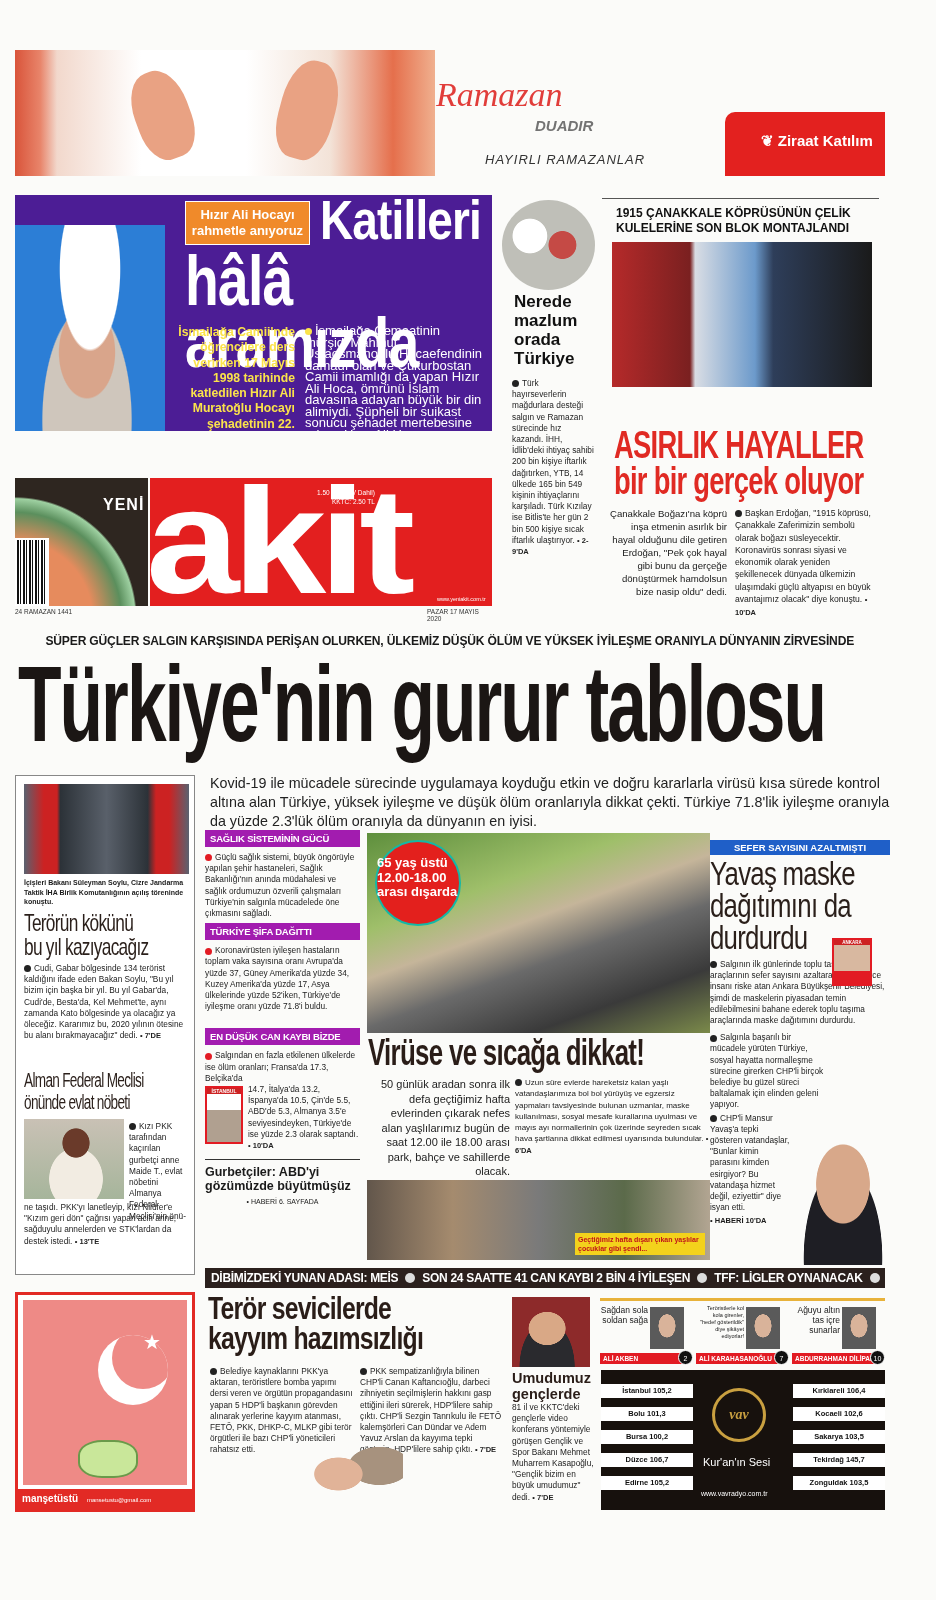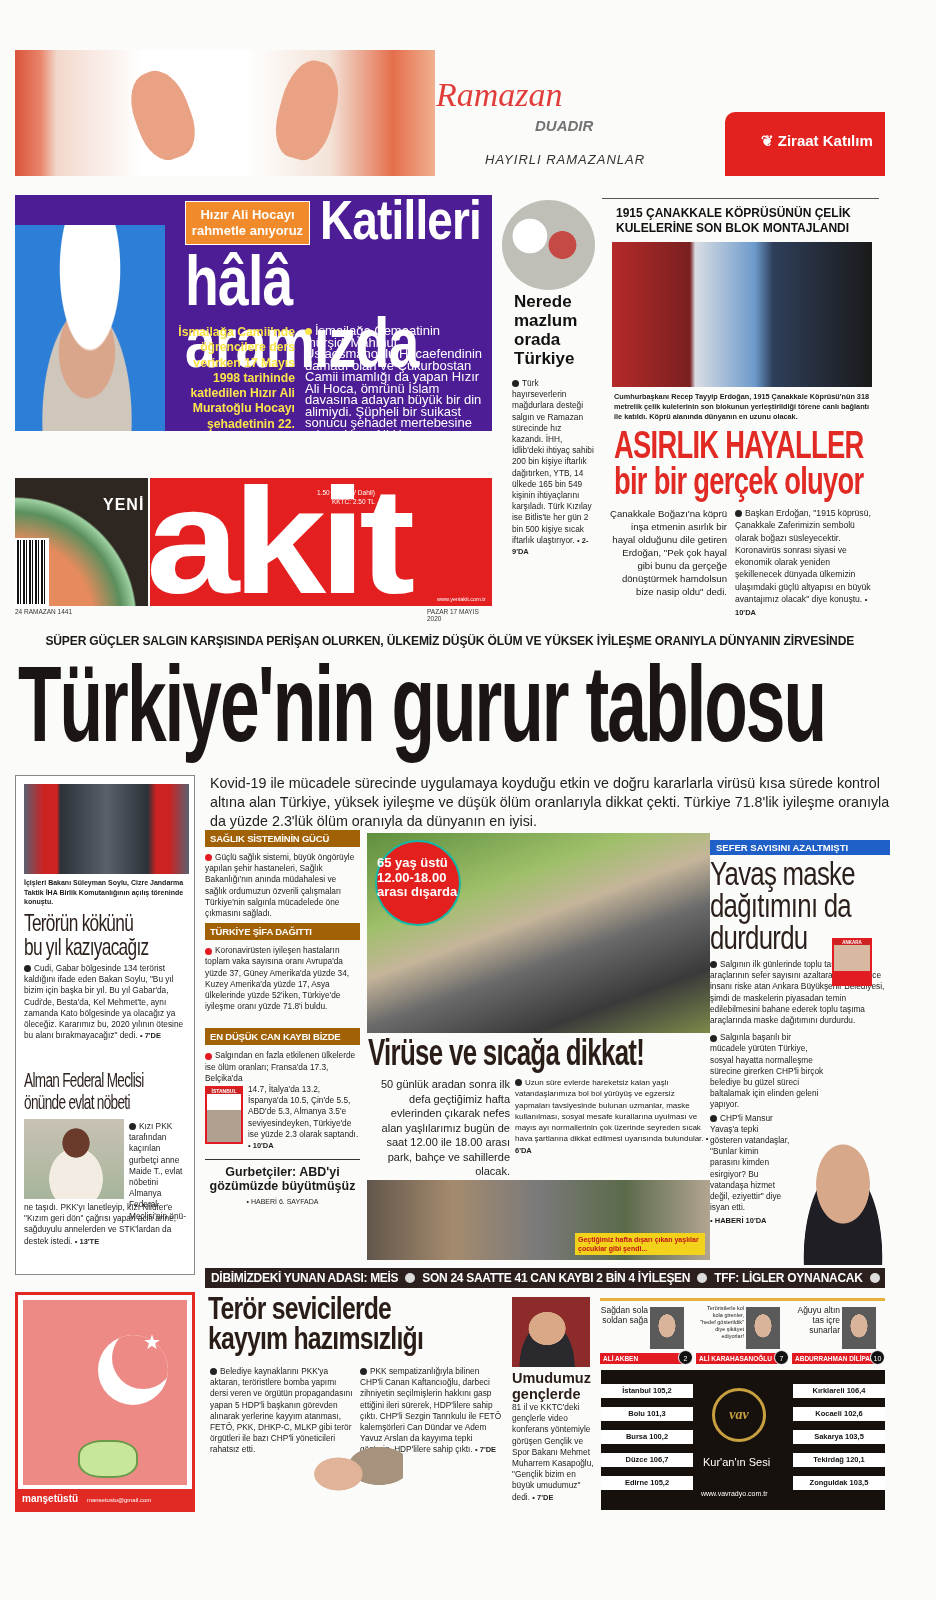--- a/index.html
+++ b/index.html
@@ -61,34 +61,34 @@
 #soylu-photo{left:8px;top:8px;width:165px;height:90px;background:linear-gradient(90deg,#5a6270 0,#c22 12%,#c22 20%,#2c3238 22%,#59606a 50%,#2c3238 75%,#c22 80%,#c22 88%,#5a6270 100%)}
 #soylu-cap{left:8px;top:102px;width:165px;font-size:7px;font-weight:bold;line-height:9.5px}
 #soylu-head{left:8px;top:135px;font-size:24px;line-height:24px;color:#2a1f1a;transform:scaleX(.72);white-space:nowrap}
 #soylu-body{left:8px;top:187px;width:165px}
 #alman-head{left:8px;top:293px;font-size:20px;line-height:22px;color:#2a1f1a;transform:scaleX(.68);white-space:nowrap}
 #alman-photo{left:8px;top:343px;width:100px;height:80px;background:radial-gradient(ellipse at 52% 30%,#6a3a2a 0 18%,transparent 19%),radial-gradient(ellipse at 52% 75%,#f2ece2 0 36%,transparent 37%),linear-gradient(#c9c1b5,#a6b59b)}
 #alman-body1{left:113px;top:345px;width:62px}
 #alman-body2{left:8px;top:426px;width:165px}
 
 #midcol{left:205px;top:830px;width:155px}
-.subhead{background:#a16207;color:#fff;font-weight:bold;font-size:9.5px;padding:3px 5px;letter-spacing:-.2px;white-space:nowrap}
+.subhead{background:#a21caf;color:#fff;font-weight:bold;font-size:9.5px;padding:3px 5px;letter-spacing:-.2px;white-space:nowrap}
 #sekmen{width:38px;height:58px;border:2px solid #e21b23;float:left;margin:2px 5px 0 0;background:linear-gradient(#fff 0 40%,#b0a090 40%);font-size:5px;text-align:center;color:#fff}
-#gurbet{margin-top:8px;border-top:1px solid #333;padding-top:5px;text-align:center;font-weight:bold;font-size:12.5px;line-height:14px}
+#gurbet{margin-top:8px;border-top:1px solid #333;padding-top:5px;font-weight:bold;font-size:12.5px;line-height:14px}
 
 #ctr-photo{left:367px;top:833px;width:343px;height:200px;background:linear-gradient(160deg,#5e8f3d 0,#9fbf6a 30%,#c5b59a 45%,#6a6a6a 60%,#3a3a3a 80%,#7b8a4a 100%)}
 #ctr-badge{left:375px;top:840px;width:86px;height:86px;border-radius:50%;background:#e3201d;color:#fff;text-align:left;font-weight:bold;font-size:13px;line-height:14.5px;padding-top:14px;border:2px solid #14b8a6}
 #ctr-head{left:368px;top:1035px;font-size:36px;line-height:36px;font-weight:bold;color:#2a1d18;transform:scaleX(.72);white-space:nowrap}
 #ctr-lead{left:370px;top:1077px;width:140px;font-size:11px;line-height:14.5px;text-align:right;color:#222}
 #ctr-body{left:515px;top:1077px;width:195px}
 #ctr-photo2{left:367px;top:1180px;width:343px;height:80px;background:linear-gradient(90deg,#62564b,#a58b6e,#7a7a7a,#5b6a4a,#b2a592)}
 #ctr-photo2-cap{left:575px;top:1233px;width:130px;background:#f3d21c;font-size:7px;line-height:9px;font-weight:bold;color:#c0121a;padding:2px 3px}
 
 #rightcol{left:710px;top:840px;width:180px}
-#rc-tag{background:#1f5fc8;color:#fff;font-weight:bold;font-size:9.5px;padding:2px 6px;text-align:left;white-space:nowrap}
+#rc-tag{background:#1f5fc8;color:#fff;font-weight:bold;font-size:9.5px;padding:2px 6px;text-align:center;white-space:nowrap}
 #rc-head{font-size:34px;line-height:32px;color:#2a1f1a;transform:scaleX(.76);transform-origin:left top;white-space:nowrap;margin-top:2px}
 #gultekin{position:absolute;left:122px;top:98px;width:40px;height:48px;border:2px solid #e21b23;background:linear-gradient(#c9302c 0 12%,#d8b8a0 12% 70%,#e21b23 70%);font-size:4.5px;color:#fff;text-align:center}
 #yavas-photo{position:absolute;left:78px;top:290px;width:100px;height:135px;background:radial-gradient(ellipse at 55% 40%,#d8a88a 0 34%,transparent 35%),radial-gradient(ellipse at 55% 95%,#1e1e24 0 50%,transparent 51%)}
 
 #ticker{left:205px;top:1268px;width:680px;height:20px;background:#2b201d;color:#fff;font-weight:bold;font-size:12px;line-height:20px;white-space:nowrap;padding-left:6px;letter-spacing:-.3px}
 .tk-bullet{display:inline-block;width:10px;height:10px;border-radius:50%;background:#ddd;margin:0 7px;vertical-align:-1px}
 
 #cartoon{left:15px;top:1292px;width:180px;height:220px;border:3px solid #e22a25;background:#fff;padding:5px}
 #cartoon-bg{position:absolute;left:5px;top:5px;right:5px;bottom:24px;background:#ee8a86}
 #cartoon-moon{left:75px;top:35px;width:70px;height:70px;border-radius:50%;background:#fff;overflow:hidden}
@@ -150,21 +150,20 @@
 
 <div id="nerede-photo" class="abs"></div>
 <div id="nerede-head" class="abs" style="width:80px">Nerede mazlum orada Türkiye</div>
 <p id="nerede-body" class="abs txt">
   <span class="dot"></span><span>Türk hayırseverlerin mağdurlara desteği salgın ve Ramazan sürecinde hız kazandı. İHH, İdlib'deki ihtiyaç sahibi 200 bin kişiye iftarlık dağıtırken, YTB, 14 ülkede 165 bin 549 kişinin ihtiyaçlarını karşıladı. Türk Kızılay ise Bitlis'te her gün 2 bin 500 kişiye sıcak iftarlık ulaştırıyor.</span> <b class="ref">• 2-9'DA</b>
 </p>
 
 <div id="canak" class="abs">
   <div id="canak-title" class="abs" style="width:255px">1915 ÇANAKKALE KÖPRÜSÜNÜN ÇELİK KULELERİNE SON BLOK MONTAJLANDI</div>
   <div id="canak-photo" class="abs"></div>
-  <div id="canak-cap" class="abs">Cumhurbaşkanı Recep Tayyip Erdoğan, 1915 Çanakkale Köprüsü'nün 318 metrelik çelik kulelerinin son blokunun yerleştirildiği törene canlı bağlantı ile katıldı. Köprü alanında dünyanın en uzunu olacak.</div>
   <div id="canak-head1" class="abs cond" style="white-space:nowrap">ASIRLIK HAYALLER</div>
   <div id="canak-head2" class="abs cond" style="white-space:nowrap">bir bir gerçek oluyor</div>
   <div id="canak-lead" class="abs">Çanakkale Boğazı'na köprü inşa etmenin asırlık bir hayal olduğunu dile getiren Erdoğan, "Pek çok hayal gibi bunu da gerçeğe dönüştürmek hamdolsun bize nasip oldu" dedi.</div>
   <p id="canak-body" class="abs txt" style="font-size:8.6px;line-height:12.3px">
     <span class="dot"></span><span>Başkan Erdoğan, "1915 köprüsü, Çanakkale Zaferimizin sembolü olarak boğazı süsleyecektir. Koronavirüs sonrası siyasi ve ekonomik olarak yeniden şekillenecek dünyada ülkemizin ulaşımdaki güçlü altyapısı en büyük avantajımız olacak" diye konuştu.</span> <b class="ref">• 10'DA</b>
   </p>
 </div>
 
 <div id="mast" class="abs">
   <div id="mast-globe" class="abs"></div>
@@ -300,18 +299,18 @@
 
 <div id="radio" class="abs">
   <div class="radio-btn" style="left:0;top:14px">İstanbul 105,2</div>
   <div class="radio-btn" style="left:0;top:37px">Bolu 101,3</div>
   <div class="radio-btn" style="left:0;top:60px">Bursa 100,2</div>
   <div class="radio-btn" style="left:0;top:83px">Düzce 106,7</div>
   <div class="radio-btn" style="left:0;top:106px">Edirne 105,2</div>
   <div class="radio-btn" style="left:192px;top:14px">Kırklareli 106,4</div>
   <div class="radio-btn" style="left:192px;top:37px">Kocaeli 102,6</div>
   <div class="radio-btn" style="left:192px;top:60px">Sakarya 103,5</div>
-  <div class="radio-btn" style="left:192px;top:83px">Tekirdağ 120,1</div>
+  <div class="radio-btn" style="left:192px;top:83px">Tekirdağ 145,7</div>
   <div class="radio-btn" style="left:192px;top:106px">Zonguldak 103,5</div>
   <div id="radio-logo" class="abs">vav</div>
   <div id="radio-slogan" class="abs">Kur'an'ın Sesi</div>
   <div id="radio-web" class="abs">www.vavradyo.com.tr</div>
 </div>
 
 </body></html>

